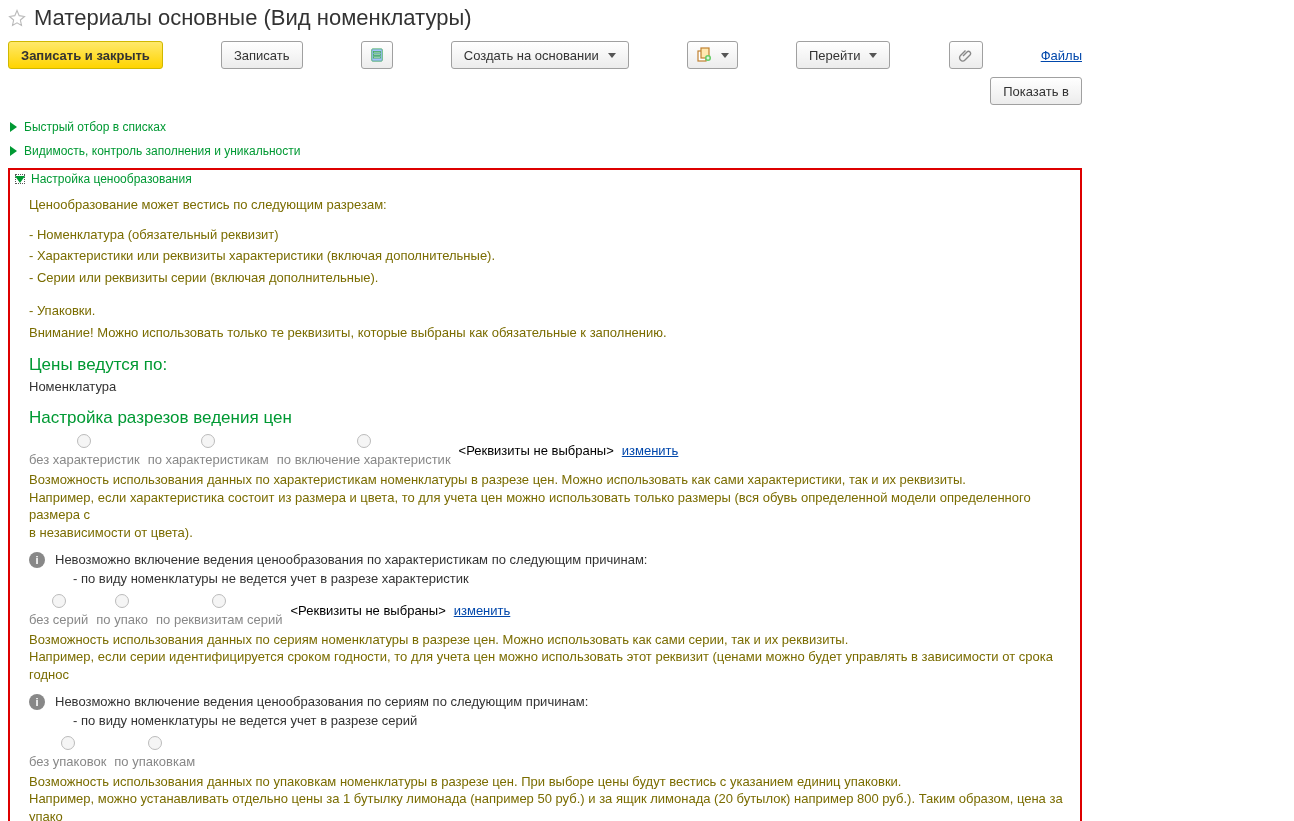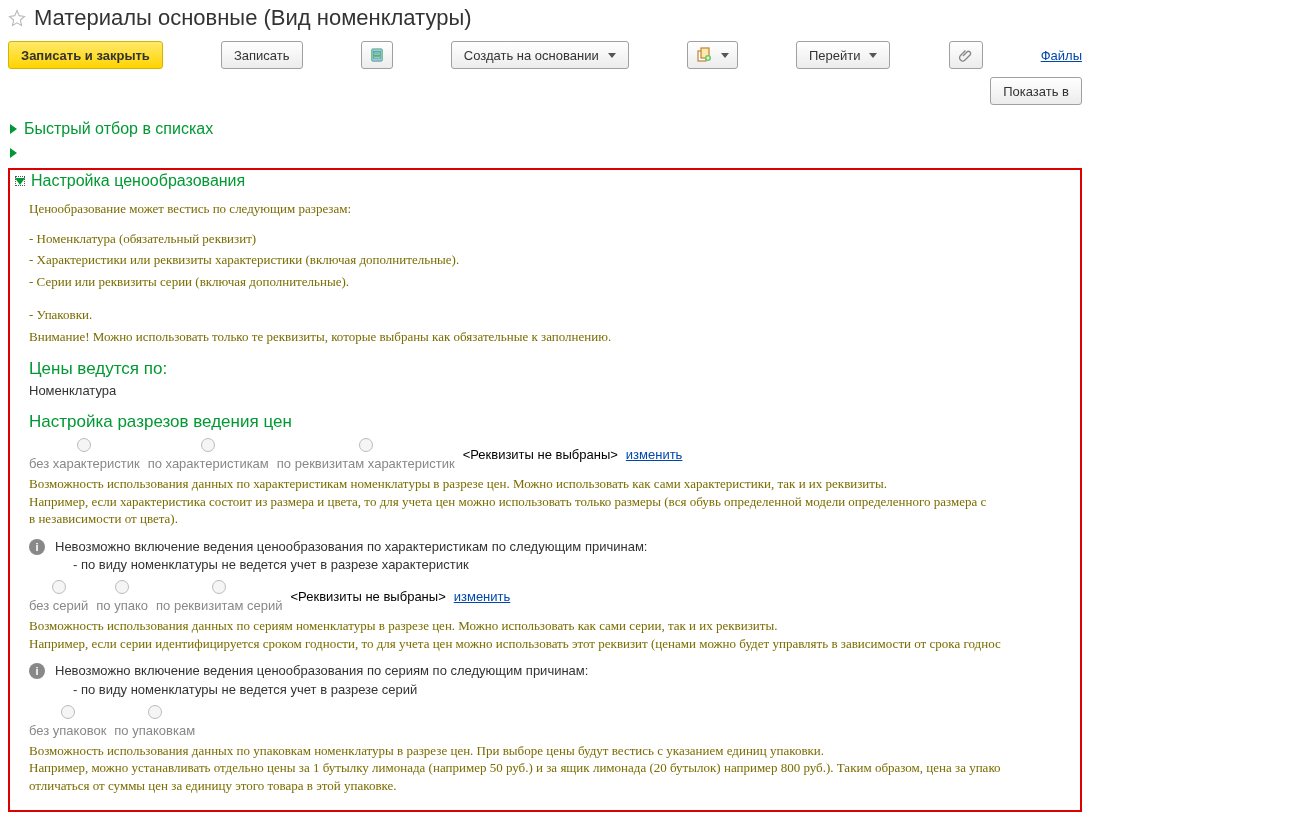--- a/index.html
+++ b/index.html
@@ -65,21 +65,21 @@
       text-decoration: underline;
       cursor: pointer;
     }
     .right-extra {
       display: flex;
       justify-content: flex-end;
       margin-bottom: 15px;
     }
     .green-heading {
       color: #009933;
-      font-size: 16px;
+      font-size: 12px;
       font-weight: normal;
     }
     .collapse-row {
       display: flex;
       align-items: center;
       gap: 6px;
       cursor: pointer;
       margin: 10px 0;
     }
     .chev {
@@ -109,21 +109,20 @@
     .red-box {
       border: 2px solid #d00;
       padding: 0 5px 12px 5px;
       margin-top: 4px;
     }
     .red-box .collapse-row { margin-top: 2px; }
     .desc {
       color: #7a6c00;
       margin: 4px 0 4px 14px;
       line-height: 1.35;
-      font-family: Liberation Serif, serif;
     }
     .subhead-green {
       color: #009933;
       font-size: 17px;
       margin: 14px 0 4px 14px;
     }
     .plain-line {
       margin: 2px 0 2px 14px;
       color: #333;
     }
@@ -226,20 +225,21 @@
     <button class="btn">Показать в</button>
   </div>
 
   <div class="collapse-row">
     <span class="chev chev-right"></span>
     <span class="green-heading">Быстрый отбор в списках</span>
   </div>
 
   <div class="collapse-row">
     <span class="chev chev-right"></span>
+    <span class="green-heading">Видимость, контроль заполнения и уникальности</span>
   </div>
 
   <div class="red-box">
     <div class="collapse-row">
       <span class="chev chev-down"></span>
       <span class="green-heading">Настройка ценообразования</span>
     </div>
 
     <div class="desc">Ценообразование может вестись по следующим разрезам:</div>
     <div class="desc" style="margin-top:12px">- Номенклатура (обязательный реквизит)</div>
@@ -257,21 +257,21 @@
       <span class="radio-opt">
           <span class="radio-circle"></span>
           <span>без характеристик</span>
         </span>
       <span class="radio-opt">
           <span class="radio-circle"></span>
           <span>по характеристикам</span>
         </span>
       <span class="radio-opt">
           <span class="radio-circle"></span>
-          <span>по реквизитам характеристик</span>
+          <span>по включение характеристик</span>
         </span>
       <span class="hint-text">&lt;Реквизиты не выбраны&gt;</span>
       <a class="link">изменить</a>
     </div>
     <div class="desc" style="white-space:pre-line">Возможность использования данных по характеристикам номенклатуры в разрезе цен. Можно использовать как сами характеристики, так и их реквизиты.
 Например, если характеристика состоит из размера и цвета, то для учета цен можно использовать только размеры (вся обувь определенной модели определенного размера с
 в независимости от цвета).</div>
 
     <div class="info-row">
       <span class="info-icon">i</span>

